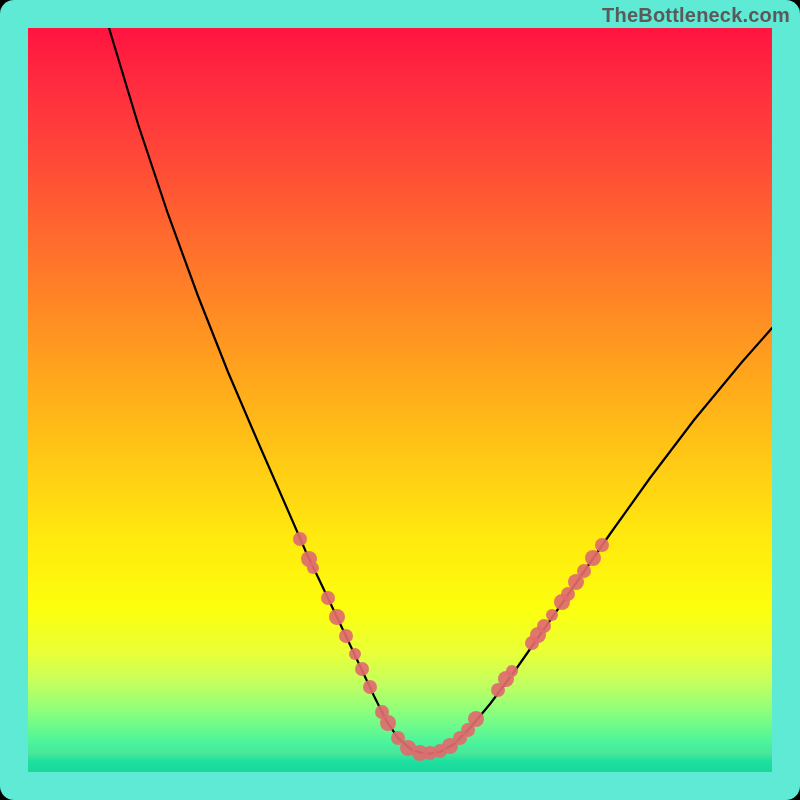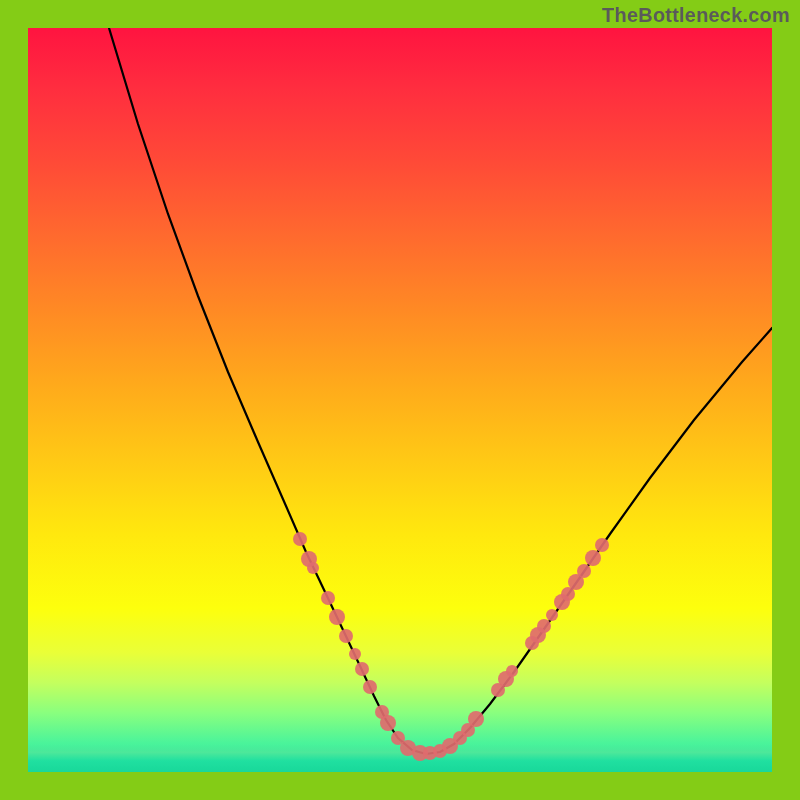--- a/index.html
+++ b/index.html
@@ -1,21 +1,22 @@
 <!DOCTYPE html>
 <html><head>
 <meta charset="utf-8">
 <style>
   * { margin: 0; padding: 0; box-sizing: border-box; }
   html, body { width: 800px; height: 800px; overflow: hidden; background: #000; }
   .frame {
     position: relative;
     width: 800px;
     height: 800px;
-    background: #84cc16;
+    background: #5eead4;
+    border-radius: 14px;
   }
   .plot-area {
     position: absolute;
     left: 28px;
     top: 28px;
     width: 744px;
     height: 744px;
     overflow: hidden;
   }
   .gradient {

